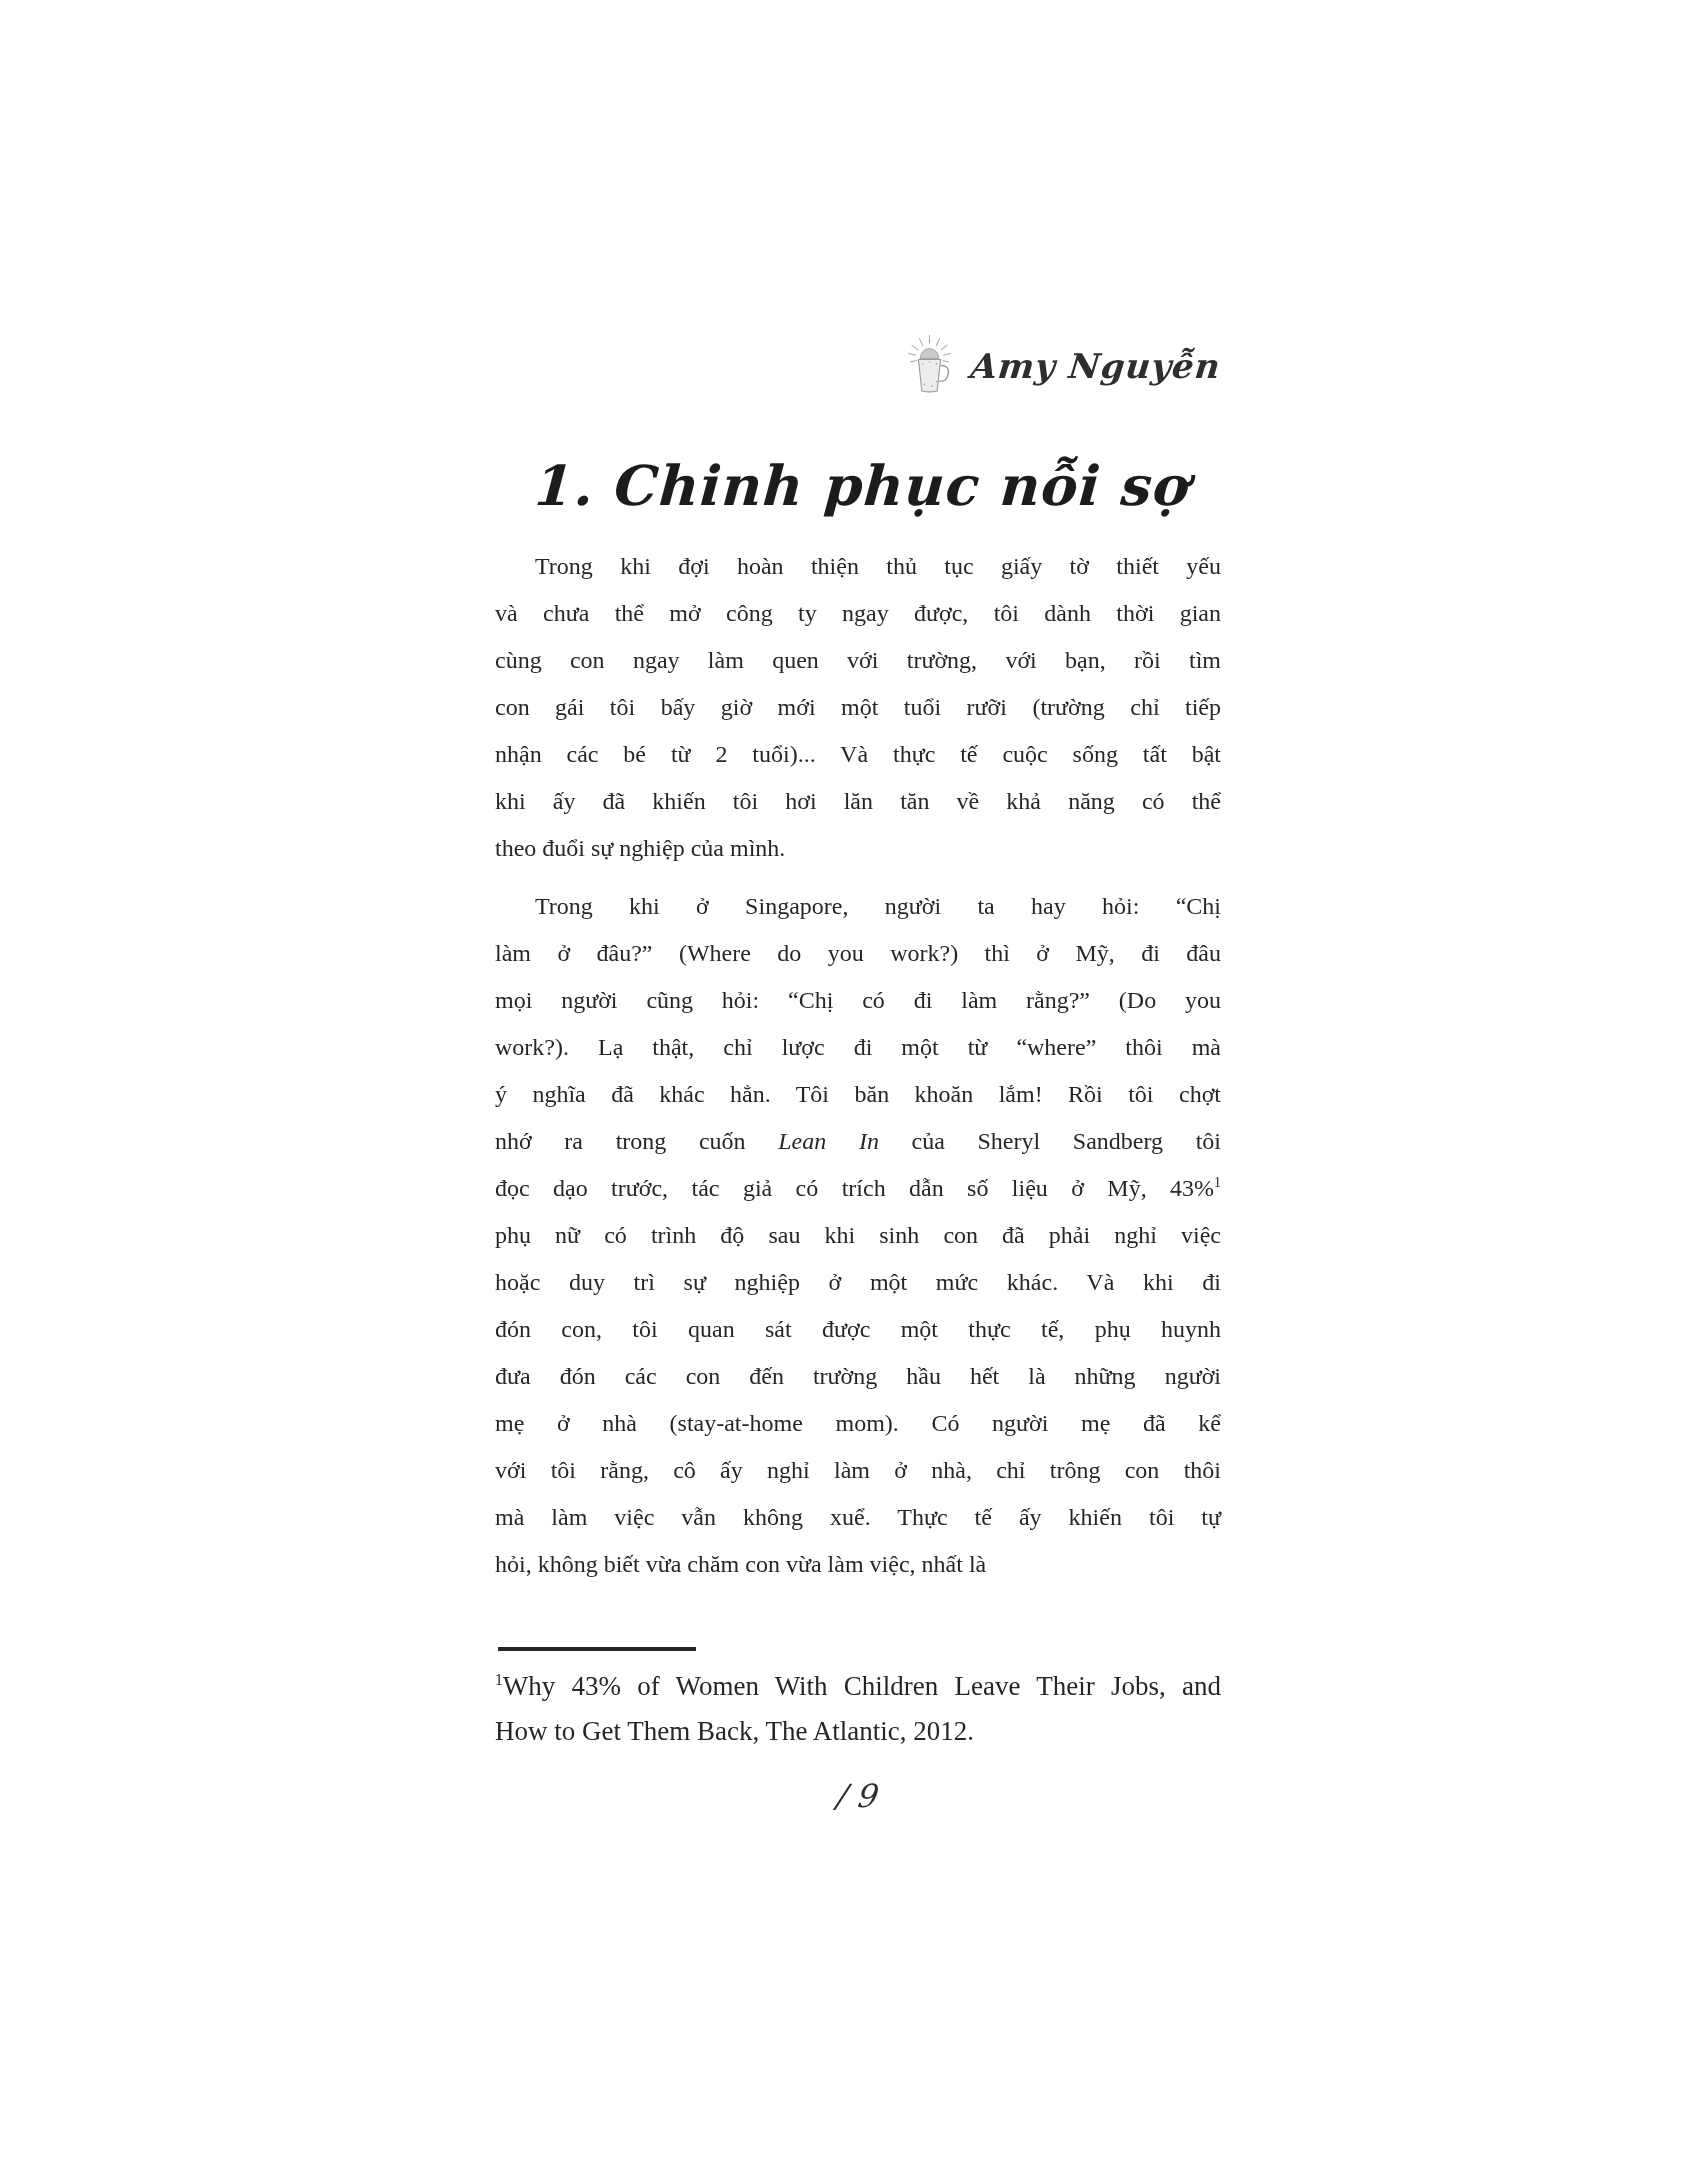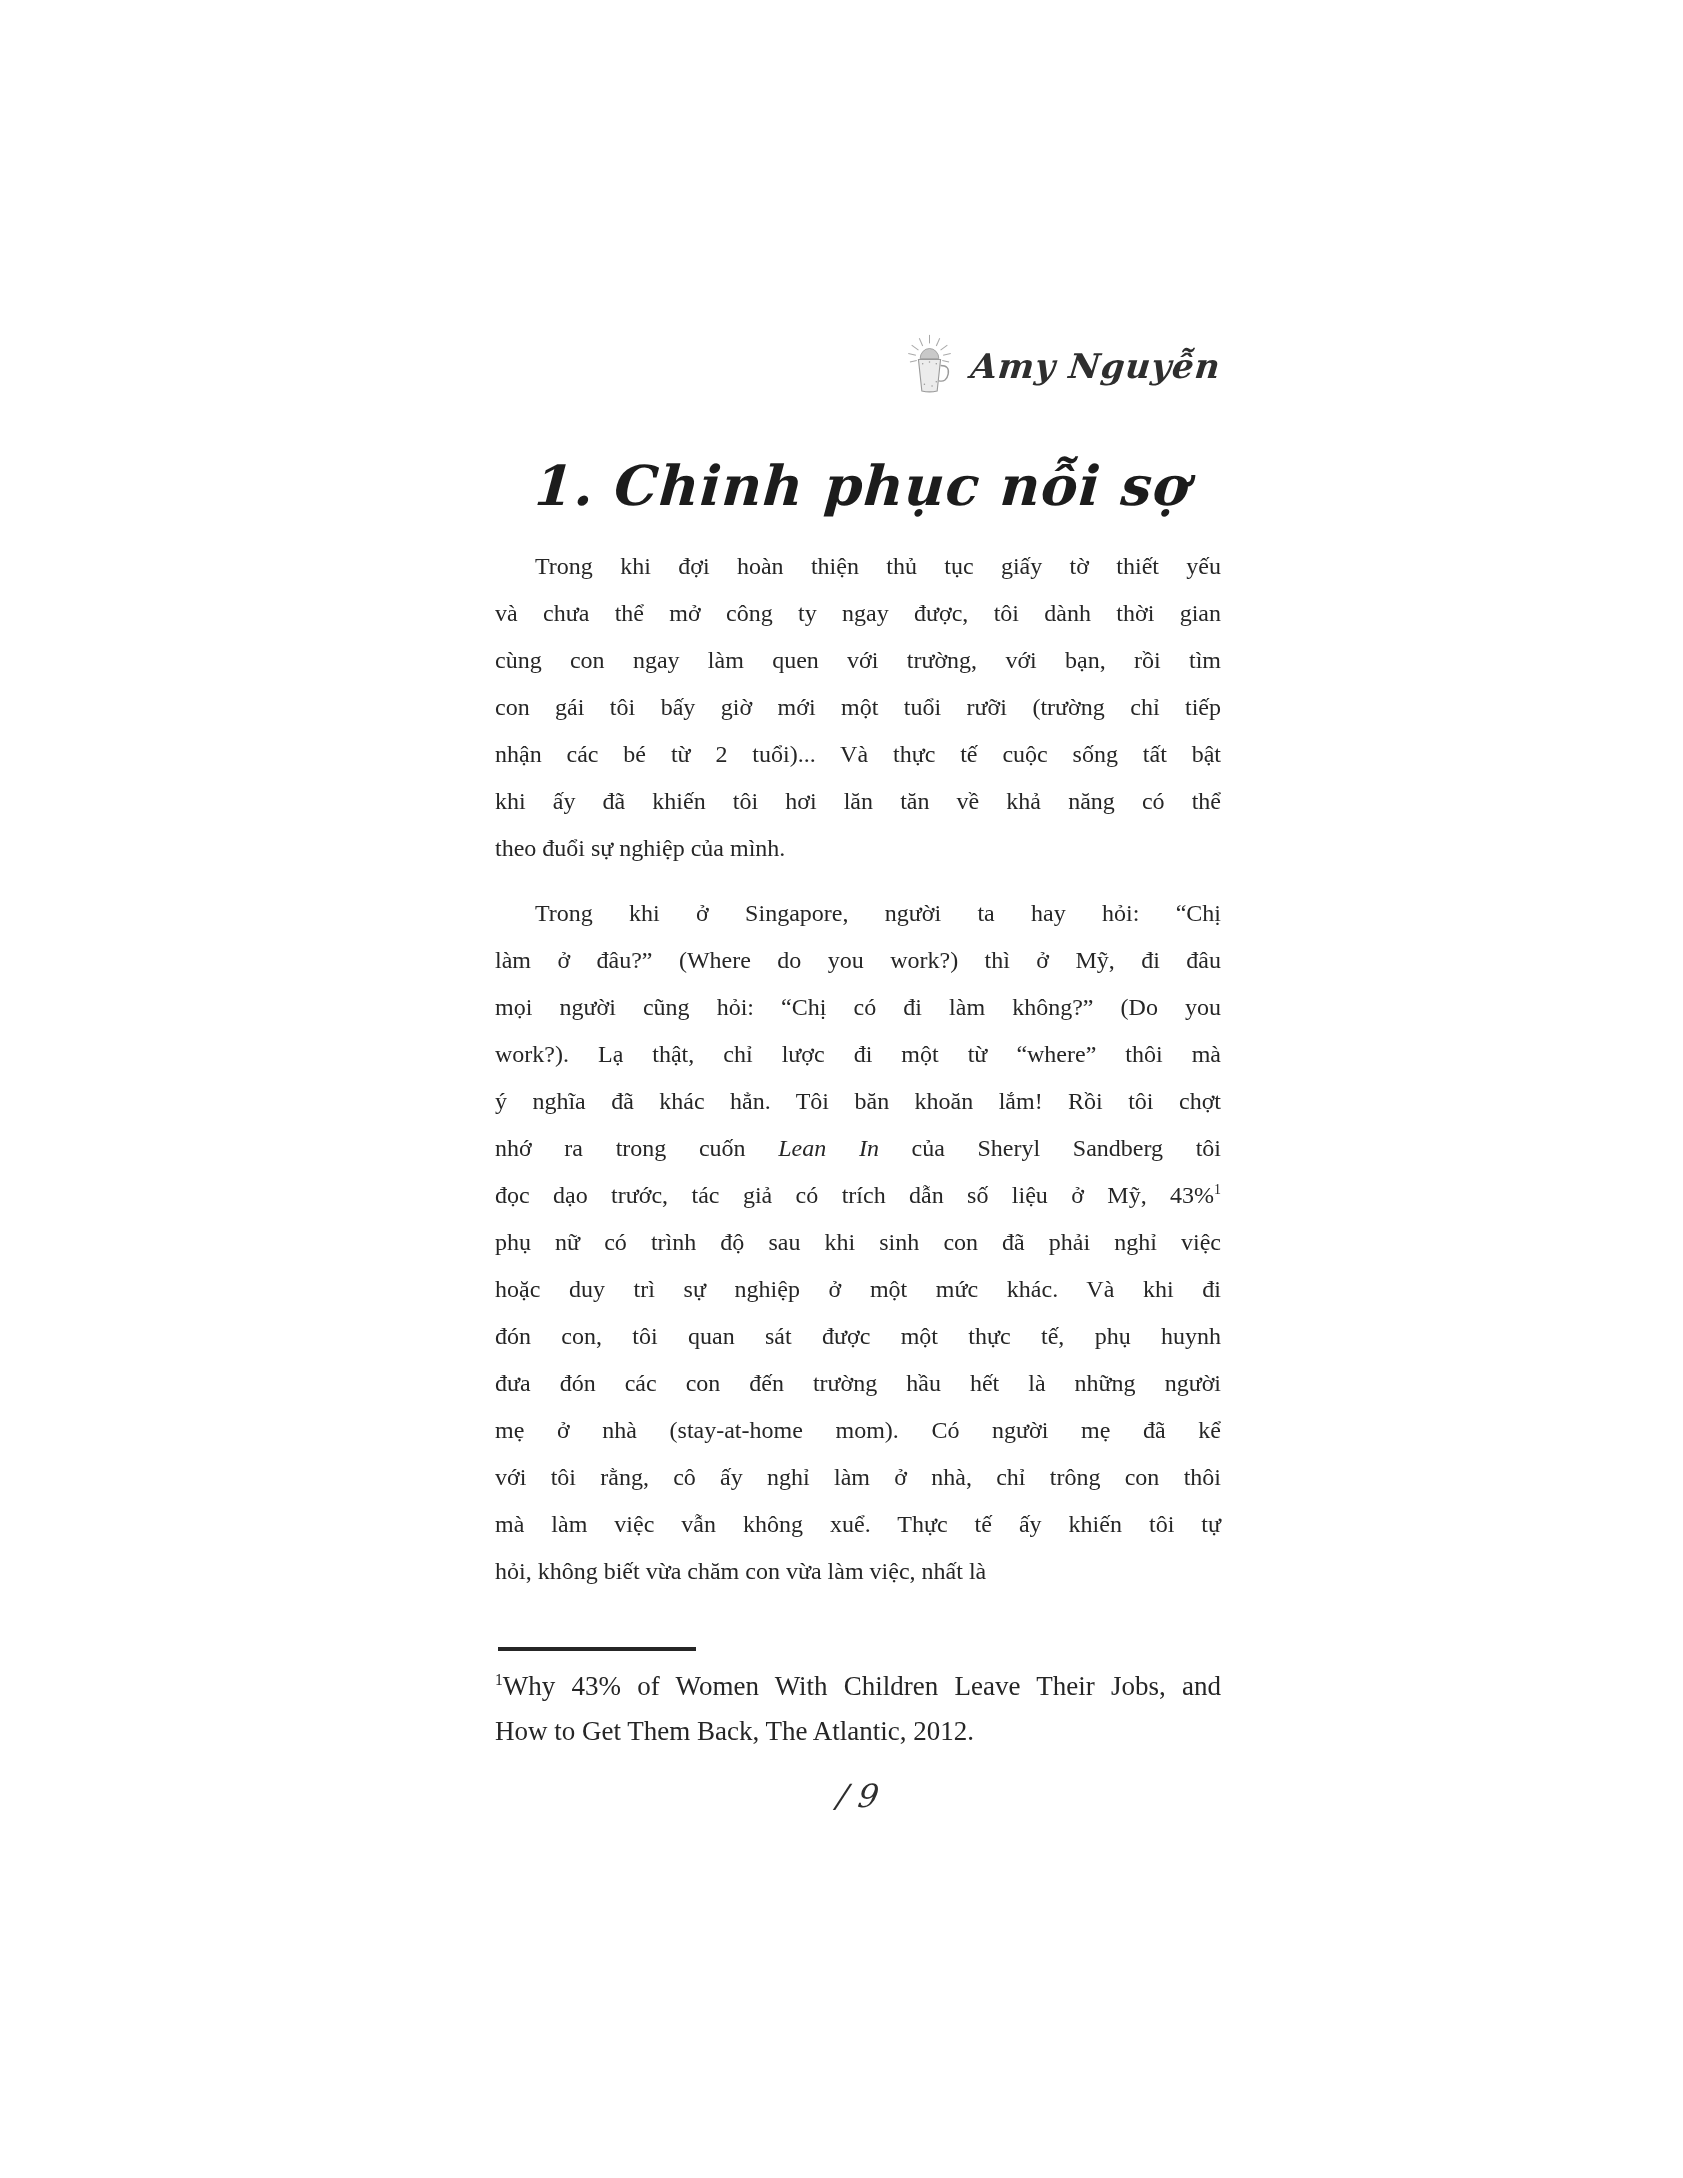--- a/index.html
+++ b/index.html
@@ -24,21 +24,21 @@
   
   .title{
     position:absolute;left:535px;top:453px;width:693px;
     font-family:"DejaVu Serif","Liberation Serif",serif;
     font-style:italic;font-weight:700;font-size:55px;color:#1c1c1c;
     letter-spacing:1px;transform:skewX(-4deg);transform-origin:left;
   }
   
   .body{position:absolute;left:495px;top:543px;width:726px;}
   .para{margin:0;}
-  .para + .para{margin-top:18px;}
+  .para + .para{margin-top:11px;}
   .bline{
     font-size:24px;line-height:47px;height:47px;
     text-align:justify;text-align-last:justify;
     white-space:normal;overflow:visible;
   }
   .para .bline:first-child{padding-left:40px;}
   .para .bline:last-child{text-align-last:left;}
   sup{font-size:58%;line-height:0;vertical-align:super;}
   
   .footnote-rule{
@@ -102,21 +102,21 @@
         <div class="bline">và chưa thể mở công ty ngay được, tôi dành thời gian</div>
         <div class="bline">cùng con ngay làm quen với trường, với bạn, rồi tìm</div>
         <div class="bline">con gái tôi bấy giờ mới một tuổi rưỡi (trường chỉ tiếp</div>
         <div class="bline">nhận các bé từ 2 tuổi)... Và thực tế cuộc sống tất bật</div>
         <div class="bline">khi ấy đã khiến tôi hơi lăn tăn về khả năng có thể</div>
         <div class="bline">theo đuổi sự nghiệp của mình.</div>
       </div>
     <div class="para">
         <div class="bline">Trong khi ở Singapore, người ta hay hỏi: “Chị</div>
         <div class="bline">làm ở đâu?” (Where do you work?) thì ở Mỹ, đi đâu</div>
-        <div class="bline">mọi người cũng hỏi: “Chị có đi làm không?” (Do you</div>
+        <div class="bline">mọi người cũng hỏi: “Chị có đi làm rằng?” (Do you</div>
         <div class="bline">work?). Lạ thật, chỉ lược đi một từ “where” thôi mà</div>
         <div class="bline">ý nghĩa đã khác hẳn. Tôi băn khoăn lắm! Rồi tôi chợt</div>
         <div class="bline">nhớ ra trong cuốn <i>Lean In</i> của Sheryl Sandberg tôi</div>
         <div class="bline">đọc dạo trước, tác giả có trích dẫn số liệu ở Mỹ, 43%<sup>1</sup></div>
         <div class="bline">phụ nữ có trình độ sau khi sinh con đã phải nghỉ việc</div>
         <div class="bline">hoặc duy trì sự nghiệp ở một mức khác. Và khi đi</div>
         <div class="bline">đón con, tôi quan sát được một thực tế, phụ huynh</div>
         <div class="bline">đưa đón các con đến trường hầu hết là những người</div>
         <div class="bline">mẹ ở nhà (stay-at-home mom). Có người mẹ đã kể</div>
         <div class="bline">với tôi rằng, cô ấy nghỉ làm ở nhà, chỉ trông con thôi</div>

